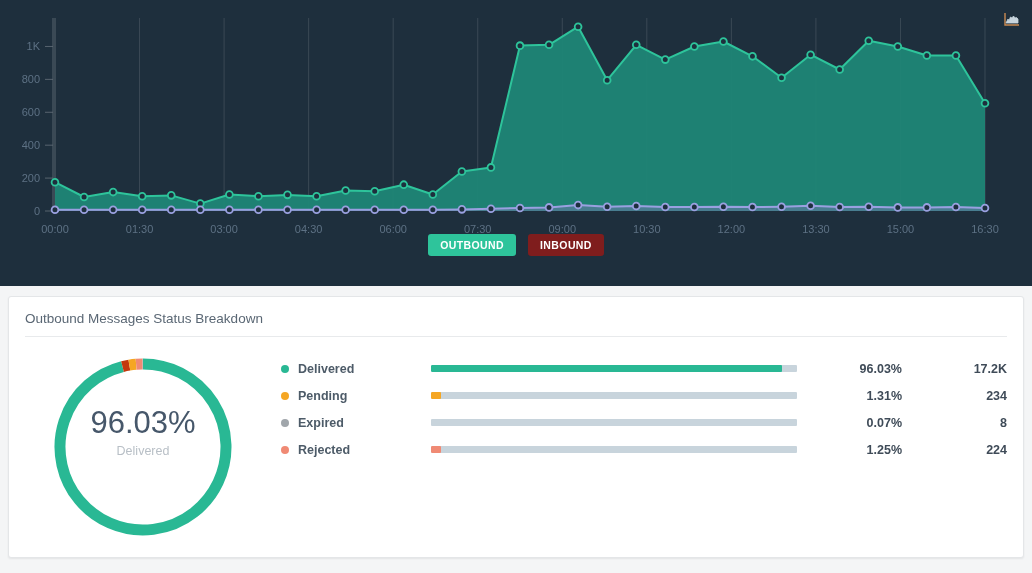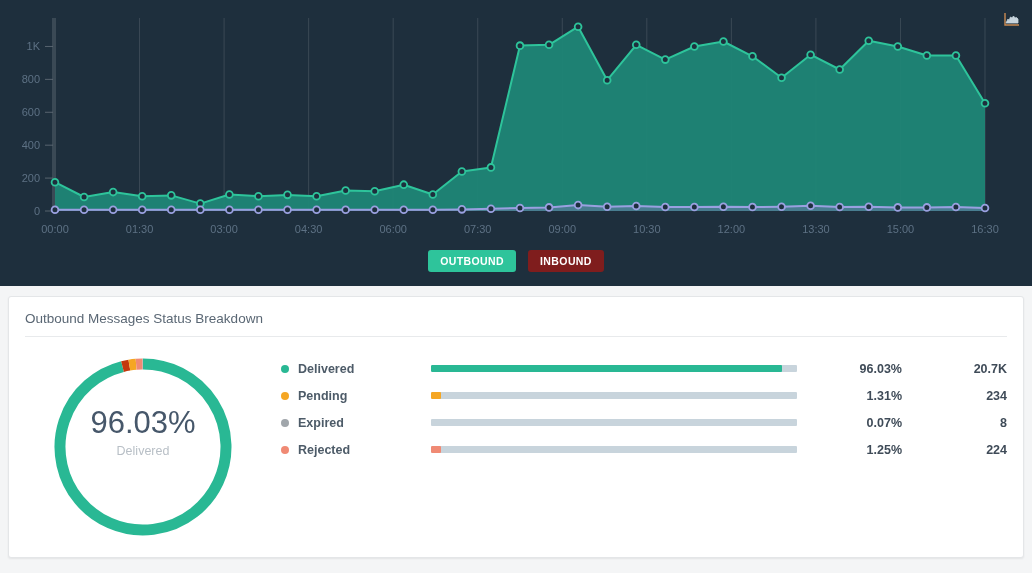--- a/index.html
+++ b/index.html
@@ -25,21 +25,21 @@
     display: flex; align-items: center; justify-content: center;
     cursor: pointer;
   }
   .chart-svg-wrap {
     position: absolute;
     left: 0; top: 0;
     width: 1032px; height: 246px;
   }
   .legend-row {
     position: absolute;
-    left: 0; right: 0; bottom: 14px;
+    left: 0; right: 0; bottom: 30px;
     display: flex; justify-content: center; gap: 12px;
   }
   .legend-btn {
     font-size: 10.5px;
     font-weight: bold;
     letter-spacing: .4px;
     color: #ffffff;
     padding: 5px 12px 5px 12px;
     border-radius: 3px;
     border: none;
@@ -316,21 +316,21 @@
                 <span class="dot" style="background:#29b894"></span>
                 <span class="status-name">Delivered</span>
               </span>
             </div>
             <div class="col-bar">
               <div class="bar-track">
                 <div class="bar-fill" style="width:96.03%;background:#29b894"></div>
               </div>
             </div>
             <div class="col-pct num">96.03%</div>
-            <div class="col-msg num">20.7K</div>
+            <div class="col-msg num">17.2K</div>
           </div>
           <div class="bd-row">
             <div class="col-label">
               <span class="status-cell">
                 <span class="dot" style="background:#f5a623"></span>
                 <span class="status-name">Pending</span>
               </span>
             </div>
             <div class="col-bar">
               <div class="bar-track">

